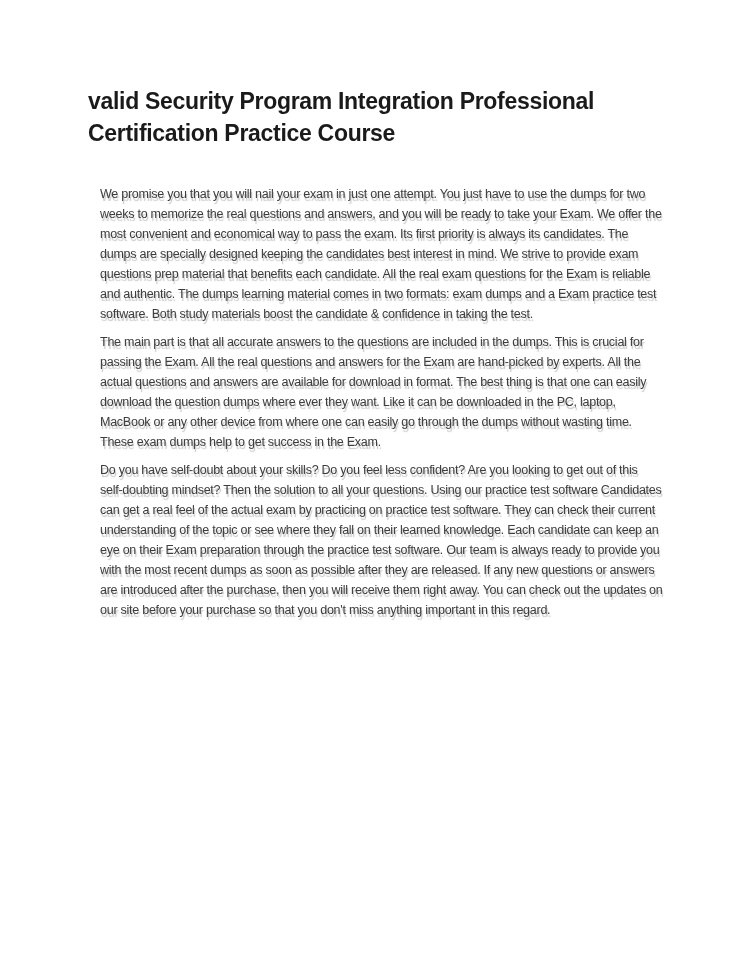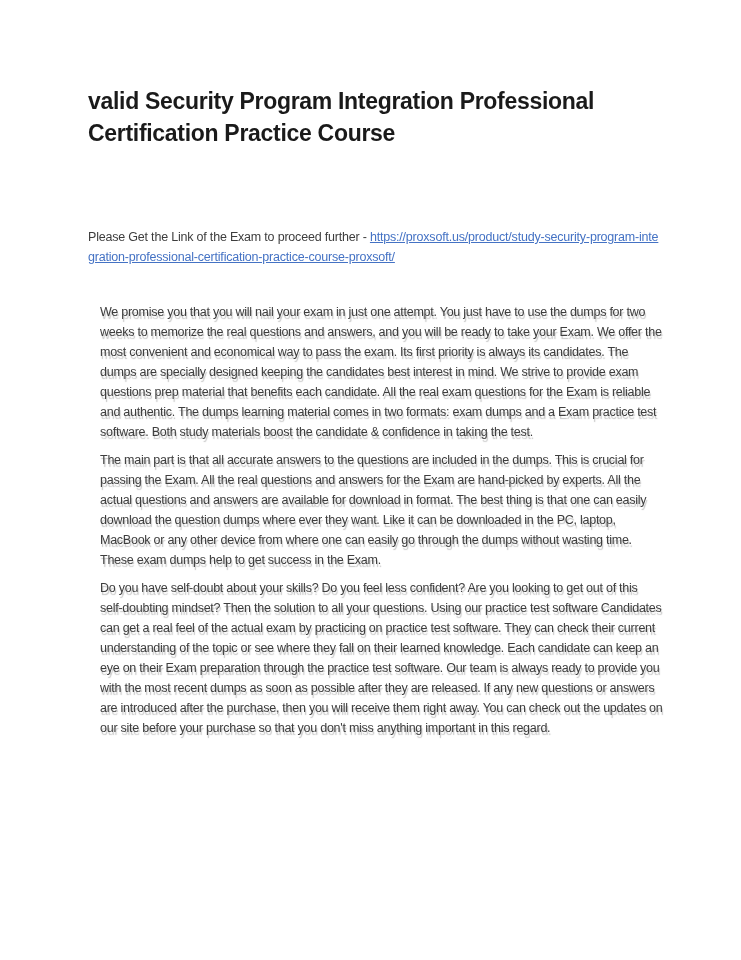--- a/index.html
+++ b/index.html
@@ -59,21 +59,20 @@
     margin-left: 12px;
   }
 </style>
 </head>
 <body>
 
 <div class="page">
 
   <h1 class="doc-title">valid Security Program Integration Professional Certification Practice Course</h1>
 
-  <p class="link-paragraph"><span>Please Get the Link of the Exam to proceed further - </span><a href="#">https://proxsoft.us/product/study-security-program-integration-professional-certification-practice-course-proxsoft/</a></p>
 
   <div class="body-text">
     <p class="para">We promise you that you will nail your exam in just one attempt.  You just have to use the dumps for two weeks to memorize the real questions and answers, and you will be ready to take your Exam.  We offer the most convenient and economical way to pass the exam. Its first priority is always its candidates. The dumps are specially designed keeping the candidates best interest in mind. We strive to provide exam questions prep material that benefits each candidate. All the real exam questions for the Exam is reliable and authentic. The dumps learning material comes in two formats: exam dumps and a Exam practice test software. Both study materials boost the candidate &amp; confidence in taking the test.</p>
     <p class="para">The main part is that all accurate answers to the questions are included in the dumps. This is crucial for passing the Exam. All the real questions and answers for the Exam are hand-picked by experts. All the actual questions and answers are available for download in format. The best thing is that one can easily download the question dumps where ever they want. Like it can be downloaded in the PC, laptop, MacBook or any other device from where one can easily go through the dumps without wasting time. These exam dumps help to get success in the Exam.</p>
     <p class="para">Do you have self-doubt about your skills? Do you feel less confident? Are you looking to get out of this self-doubting mindset? Then the solution to all your questions. Using our practice test software Candidates can get a real feel of the actual exam by practicing on practice test software. They can check their current understanding of the topic or see where they fall on their learned knowledge. Each candidate can keep an eye on their Exam preparation through the practice test software. Our team is always ready to provide you with the most recent dumps as soon as possible after they are released. If any new questions or answers are introduced after the purchase, then you will receive them right away. You can check out the updates on our site before your purchase so that you don't miss anything important in this regard.</p>
   </div>
 
 </div>
 
 </body></html>

